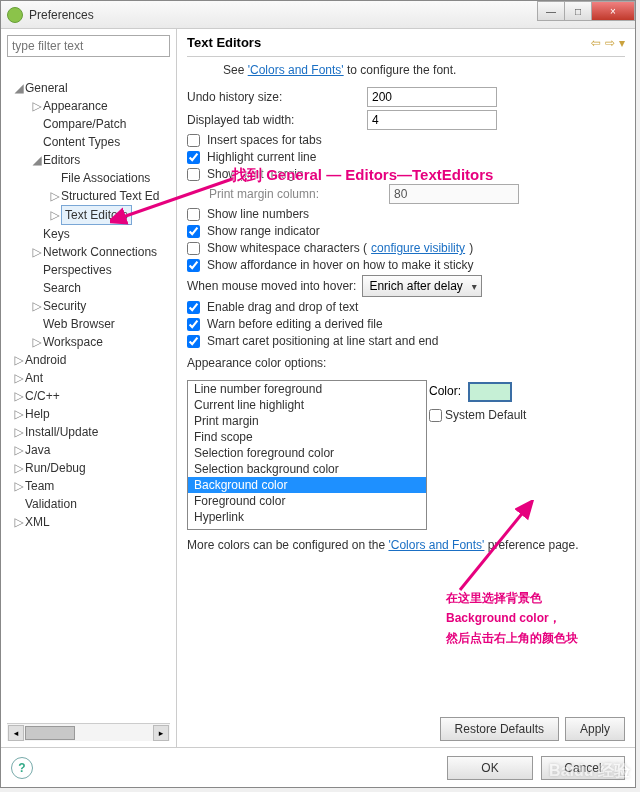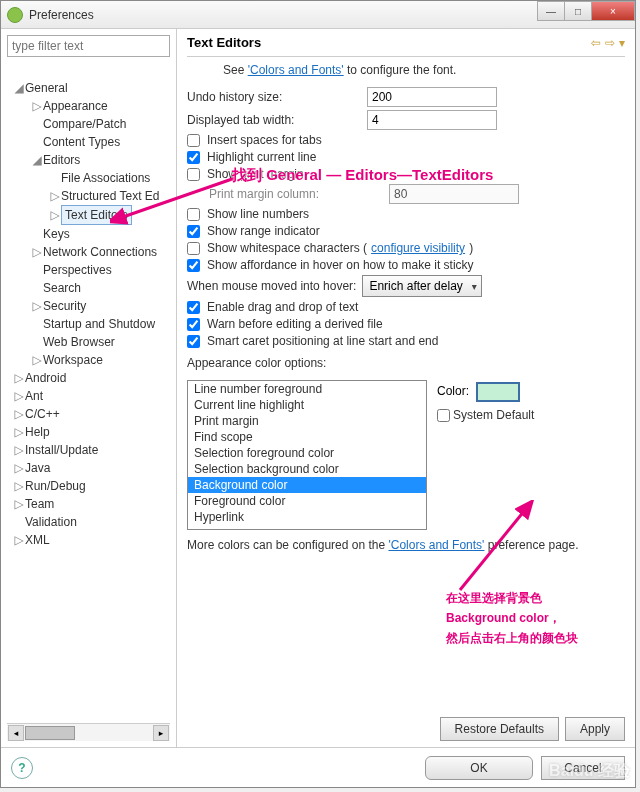--- a/index.html
+++ b/index.html
@@ -35,21 +35,21 @@
 .row label { flex: 0 0 180px; color: #333; }
 .row input[type=text] { width: 130px; height: 20px; border: 1px solid #aaa; padding: 1px 4px; }
 .chk { display: flex; align-items: center; margin: 3px 0; color: #333; gap: 4px; }
 .chk input { margin: 0 3px 0 0; }
 .chk a { color: #1a6fc4; text-decoration: underline; }
 .indent { padding-left: 22px; color: #888; }
 .indent label { color: #888; }
 .combo { border: 1px solid #888; background: linear-gradient(#fdfdfd,#e7e7e7); height: 22px; padding: 2px 18px 2px 6px; position: relative; display: inline-flex; align-items: center; }
 .combo::after { content: "▾"; position: absolute; right: 4px; font-size: 10px; color: #444; }
 .sectionlabel { margin-top: 8px; margin-bottom: 10px; color: #333; }
-.colorarea { display: flex; gap: 10px; }
+.colorarea { display: flex; gap: 2px; }
 .colorlist { width: 240px; height: 150px; border: 1px solid #888; background: #fff; overflow: hidden; }
 .colorlist .item { padding: 1px 6px; color: #333; }
 .colorlist .item.selected { background: #1e90ff; color: #fff; }
 .colorright { padding-top: 2px; }
 .colorright .lbl { display: inline-block; margin-right: 4px; }
 .swatch { display: inline-block; width: 44px; height: 20px; border: 2px solid #3a6ea5; background: #c6f0d6; vertical-align: middle; }
 .sysdef { margin-top: 6px; display: flex; align-items: center; gap: 3px; color: #333; }
 .footnote { margin-top: 8px; color: #333; }
 .footnote a { color: #1a6fc4; text-decoration: underline; }
 .btnrow { position: absolute; right: 10px; bottom: 6px; display: flex; gap: 6px; }
@@ -85,21 +85,20 @@
         <div class="n lvl2"><span class="tg"></span><span>Content Types</span></div>
         <div class="n lvl2"><span class="tg">◢</span><span>Editors</span></div>
         <div class="n lvl3"><span class="tg"></span><span>File Associations</span></div>
         <div class="n lvl3"><span class="tg">▷</span><span>Structured Text Ed</span></div>
         <div class="n lvl3"><span class="tg">▷</span><span class="sel">Text Editors</span></div>
         <div class="n lvl2"><span class="tg"></span><span>Keys</span></div>
         <div class="n lvl2"><span class="tg">▷</span><span>Network Connections</span></div>
         <div class="n lvl2"><span class="tg"></span><span>Perspectives</span></div>
         <div class="n lvl2"><span class="tg"></span><span>Search</span></div>
         <div class="n lvl2"><span class="tg">▷</span><span>Security</span></div>
-        <div class="n lvl2"><span class="tg"></span><span>Startup and Shutdow</span></div>
         <div class="n lvl2"><span class="tg"></span><span>Web Browser</span></div>
         <div class="n lvl2"><span class="tg">▷</span><span>Workspace</span></div>
         <div class="n lvl1"><span class="tg">▷</span><span>Android</span></div>
         <div class="n lvl1"><span class="tg">▷</span><span>Ant</span></div>
         <div class="n lvl1"><span class="tg">▷</span><span>C/C++</span></div>
         <div class="n lvl1"><span class="tg">▷</span><span>Help</span></div>
         <div class="n lvl1"><span class="tg">▷</span><span>Install/Update</span></div>
         <div class="n lvl1"><span class="tg">▷</span><span>Java</span></div>
         <div class="n lvl1"><span class="tg">▷</span><span>Run/Debug</span></div>
         <div class="n lvl1"><span class="tg">▷</span><span>Team</span></div>
@@ -217,21 +216,21 @@
       <div class="btnrow">
         <div class="btn">Restore Defaults</div>
         <div class="btn">Apply</div>
       </div>
     </div>
   </div>
 
   <div class="bottombar">
     <div class="help">?</div>
     <div class="spacer"></div>
-    <div class="btn" style="width:108px; justify-content:center;border-radius:6px;">OK</div>
+    <div class="btn" style="width:86px; justify-content:center;">OK</div>
     <div class="btn" style="width:84px; justify-content:center;">Cancel</div>
   </div>
 </div>
 
 <div class="annotation" style="left:232px; top:166px;">找到 General — Editors—TextEditors</div>
 <svg class="arrow" style="left:110px; top:170px;" width="130" height="60">
   <defs>
       <marker id="ah1" markerWidth="8" markerHeight="8" refX="2" refY="3" orient="auto">
         <path d="M0,0 L0,6 L7,3 z" fill="#e6007e"></path>
       </marker>

